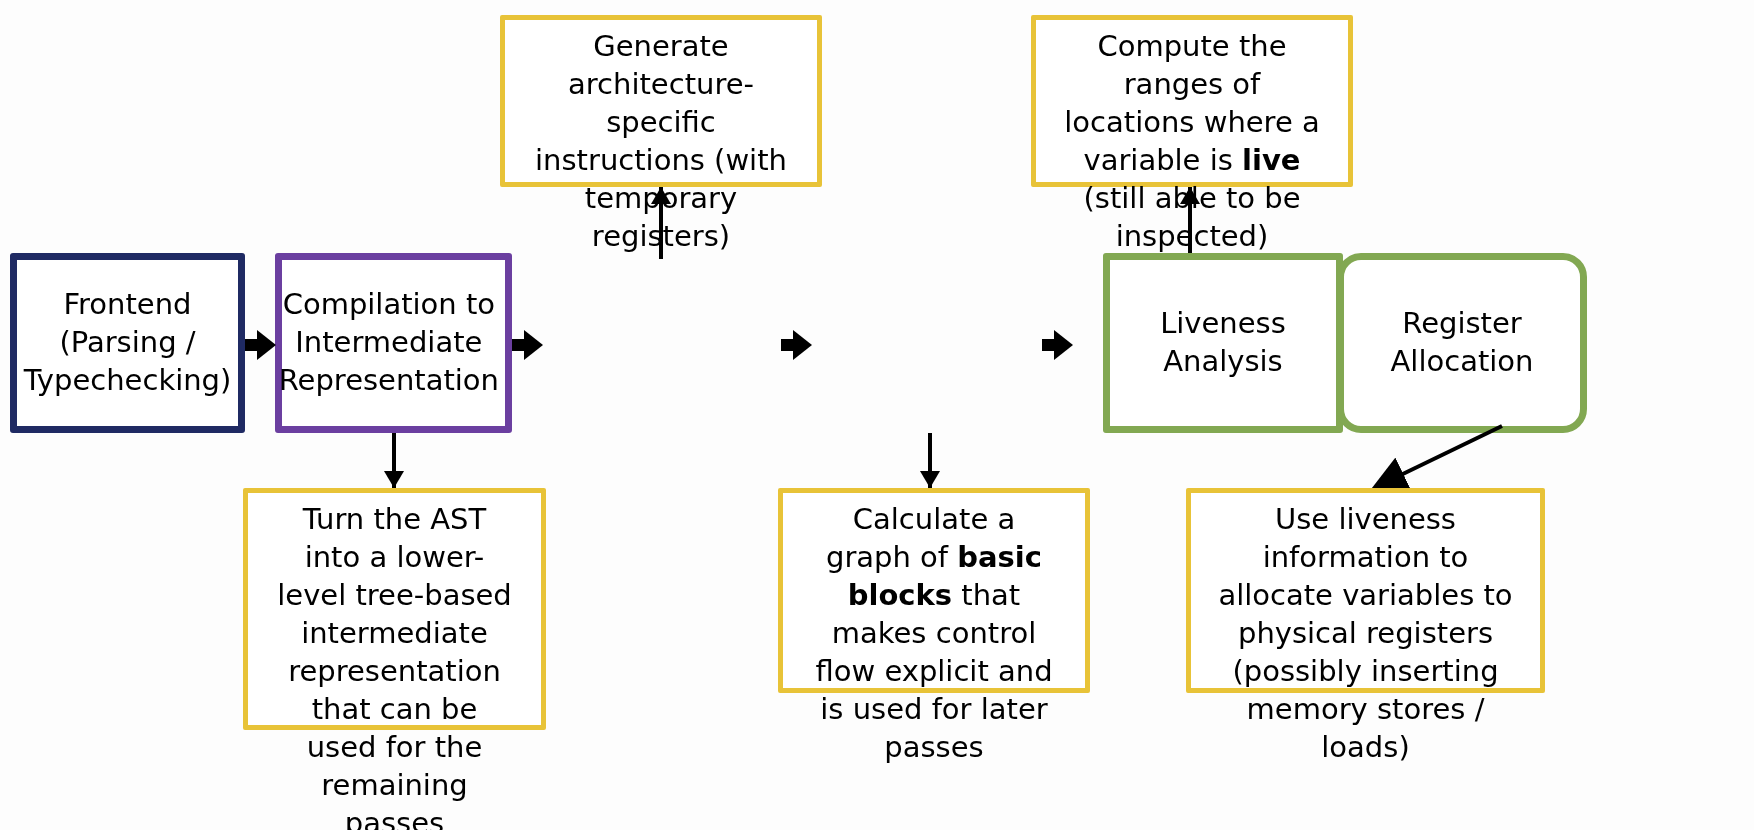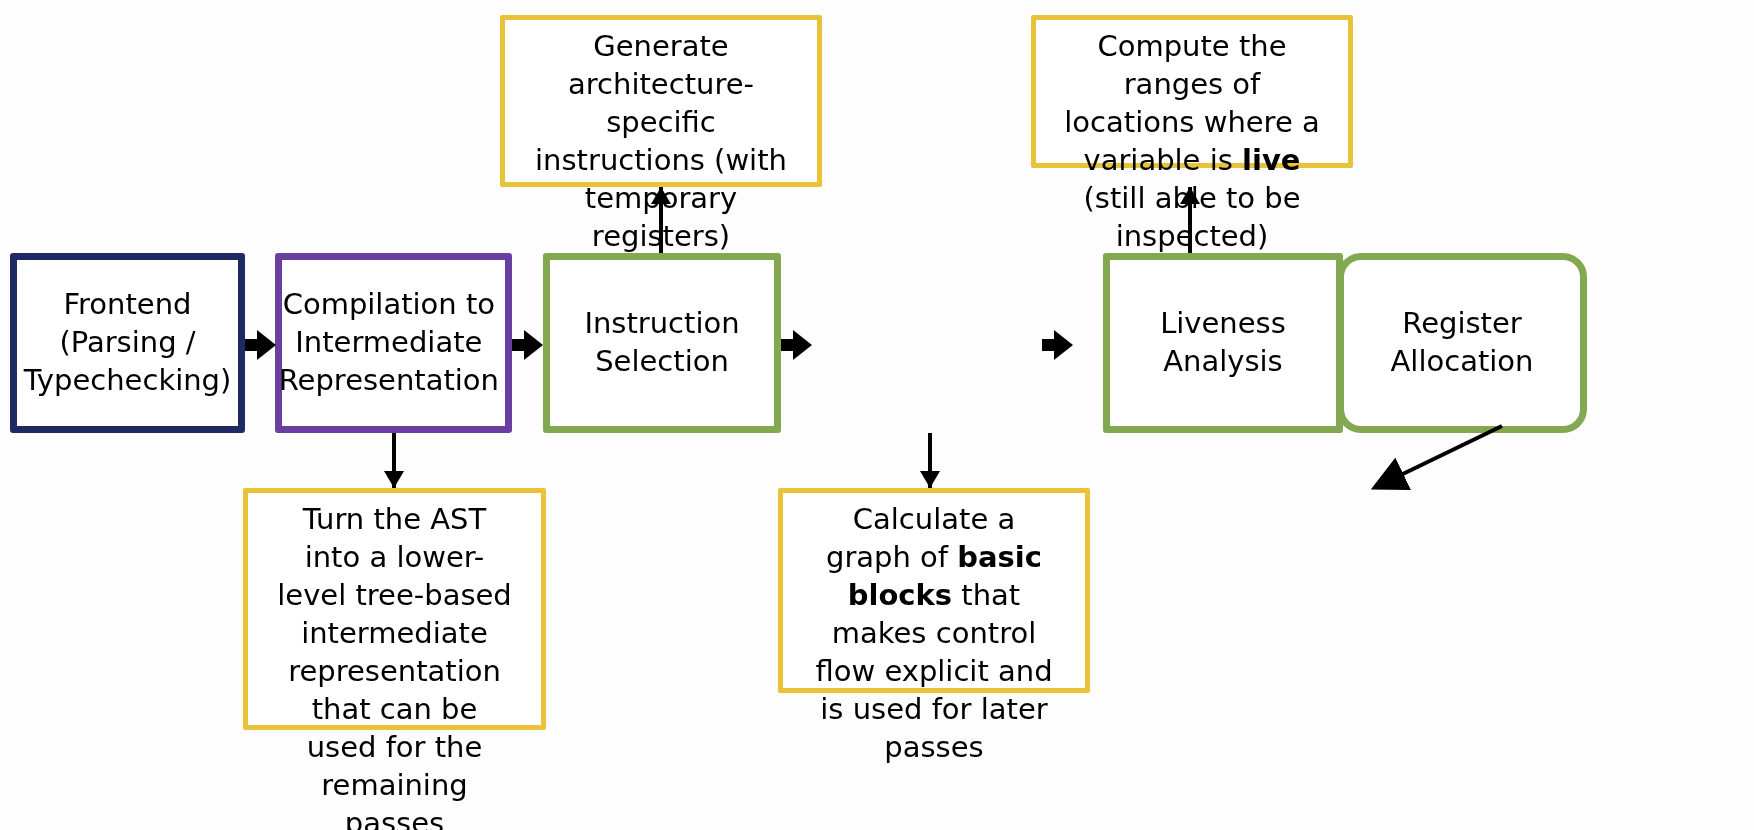--- a/index.html
+++ b/index.html
@@ -107,21 +107,21 @@
 </style>
 </head>
 <body>
 
 <div id="canvas">
 
   <div class="note" style="left:500px; top:15px; width:322px; height:172px;">
     <span class="label">Generate architecture-specific instructions (with temporary registers)</span>
   </div>
 
-  <div class="note" style="left:1031px; top:15px; width:322px; height:153px;">
+  <div class="note" style="left:1031px; top:15px; width:322px; height:172px;">
     <span class="label"><span>Compute the ranges of locations where a variable is </span><b>live</b><span> (still able to be inspected)</span></span>
   </div>
 
   <div class="arrow-v up" style="left:661px; top:187px; height:72px;">
     <div class="shaft" style="height:72px;"></div>
     <div class="head"></div>
   </div>
 
   <div class="arrow-v up" style="left:1190px; top:187px; height:72px;">
     <div class="shaft" style="height:72px;"></div>
@@ -133,24 +133,20 @@
 (Parsing /
 Typechecking)</span>
   </div>
 
   <div class="stage c-purple" style="left:275px; top:253px; width:237px; height:180px;">
     <span class="label">Compilation to
 Intermediate
 Representation</span>
   </div>
 
-  <div class="stage c-green" style="left:543px; top:253px; width:238px; height:180px;">
-    <span class="label">Instruction
-Selection</span>
-  </div>
 
 
   <div class="stage c-green" style="left:1070px; top:253px; width:240px; height:180px;margin-left:33px;">
     <span class="label">Liveness
 Analysis</span>
   </div>
 
   <div class="stage c-green" style="left:1337px; top:253px; width:250px; height:180px;border-radius:24px;">
     <span class="label">Register
 Allocation</span>
@@ -196,14 +192,17 @@
   </svg>
 
   <div class="note" style="left:243px; top:488px; width:303px; height:242px;">
     <span class="label">Turn the AST into a lower-level tree-based intermediate representation that can be used for the remaining passes</span>
   </div>
 
   <div class="note" style="left:778px; top:488px; width:312px; height:205px;">
     <span class="label"><span>Calculate a graph of </span><b>basic blocks</b><span> that makes control flow explicit and is used for later passes</span></span>
   </div>
 
+  <div class="note" style="left:1186px; top:488px; width:359px; height:205px;">
+    <span class="label">Use liveness information to allocate variables to physical registers (possibly inserting memory stores / loads)</span>
+  </div>
 
 </div>
 
 </body></html>

